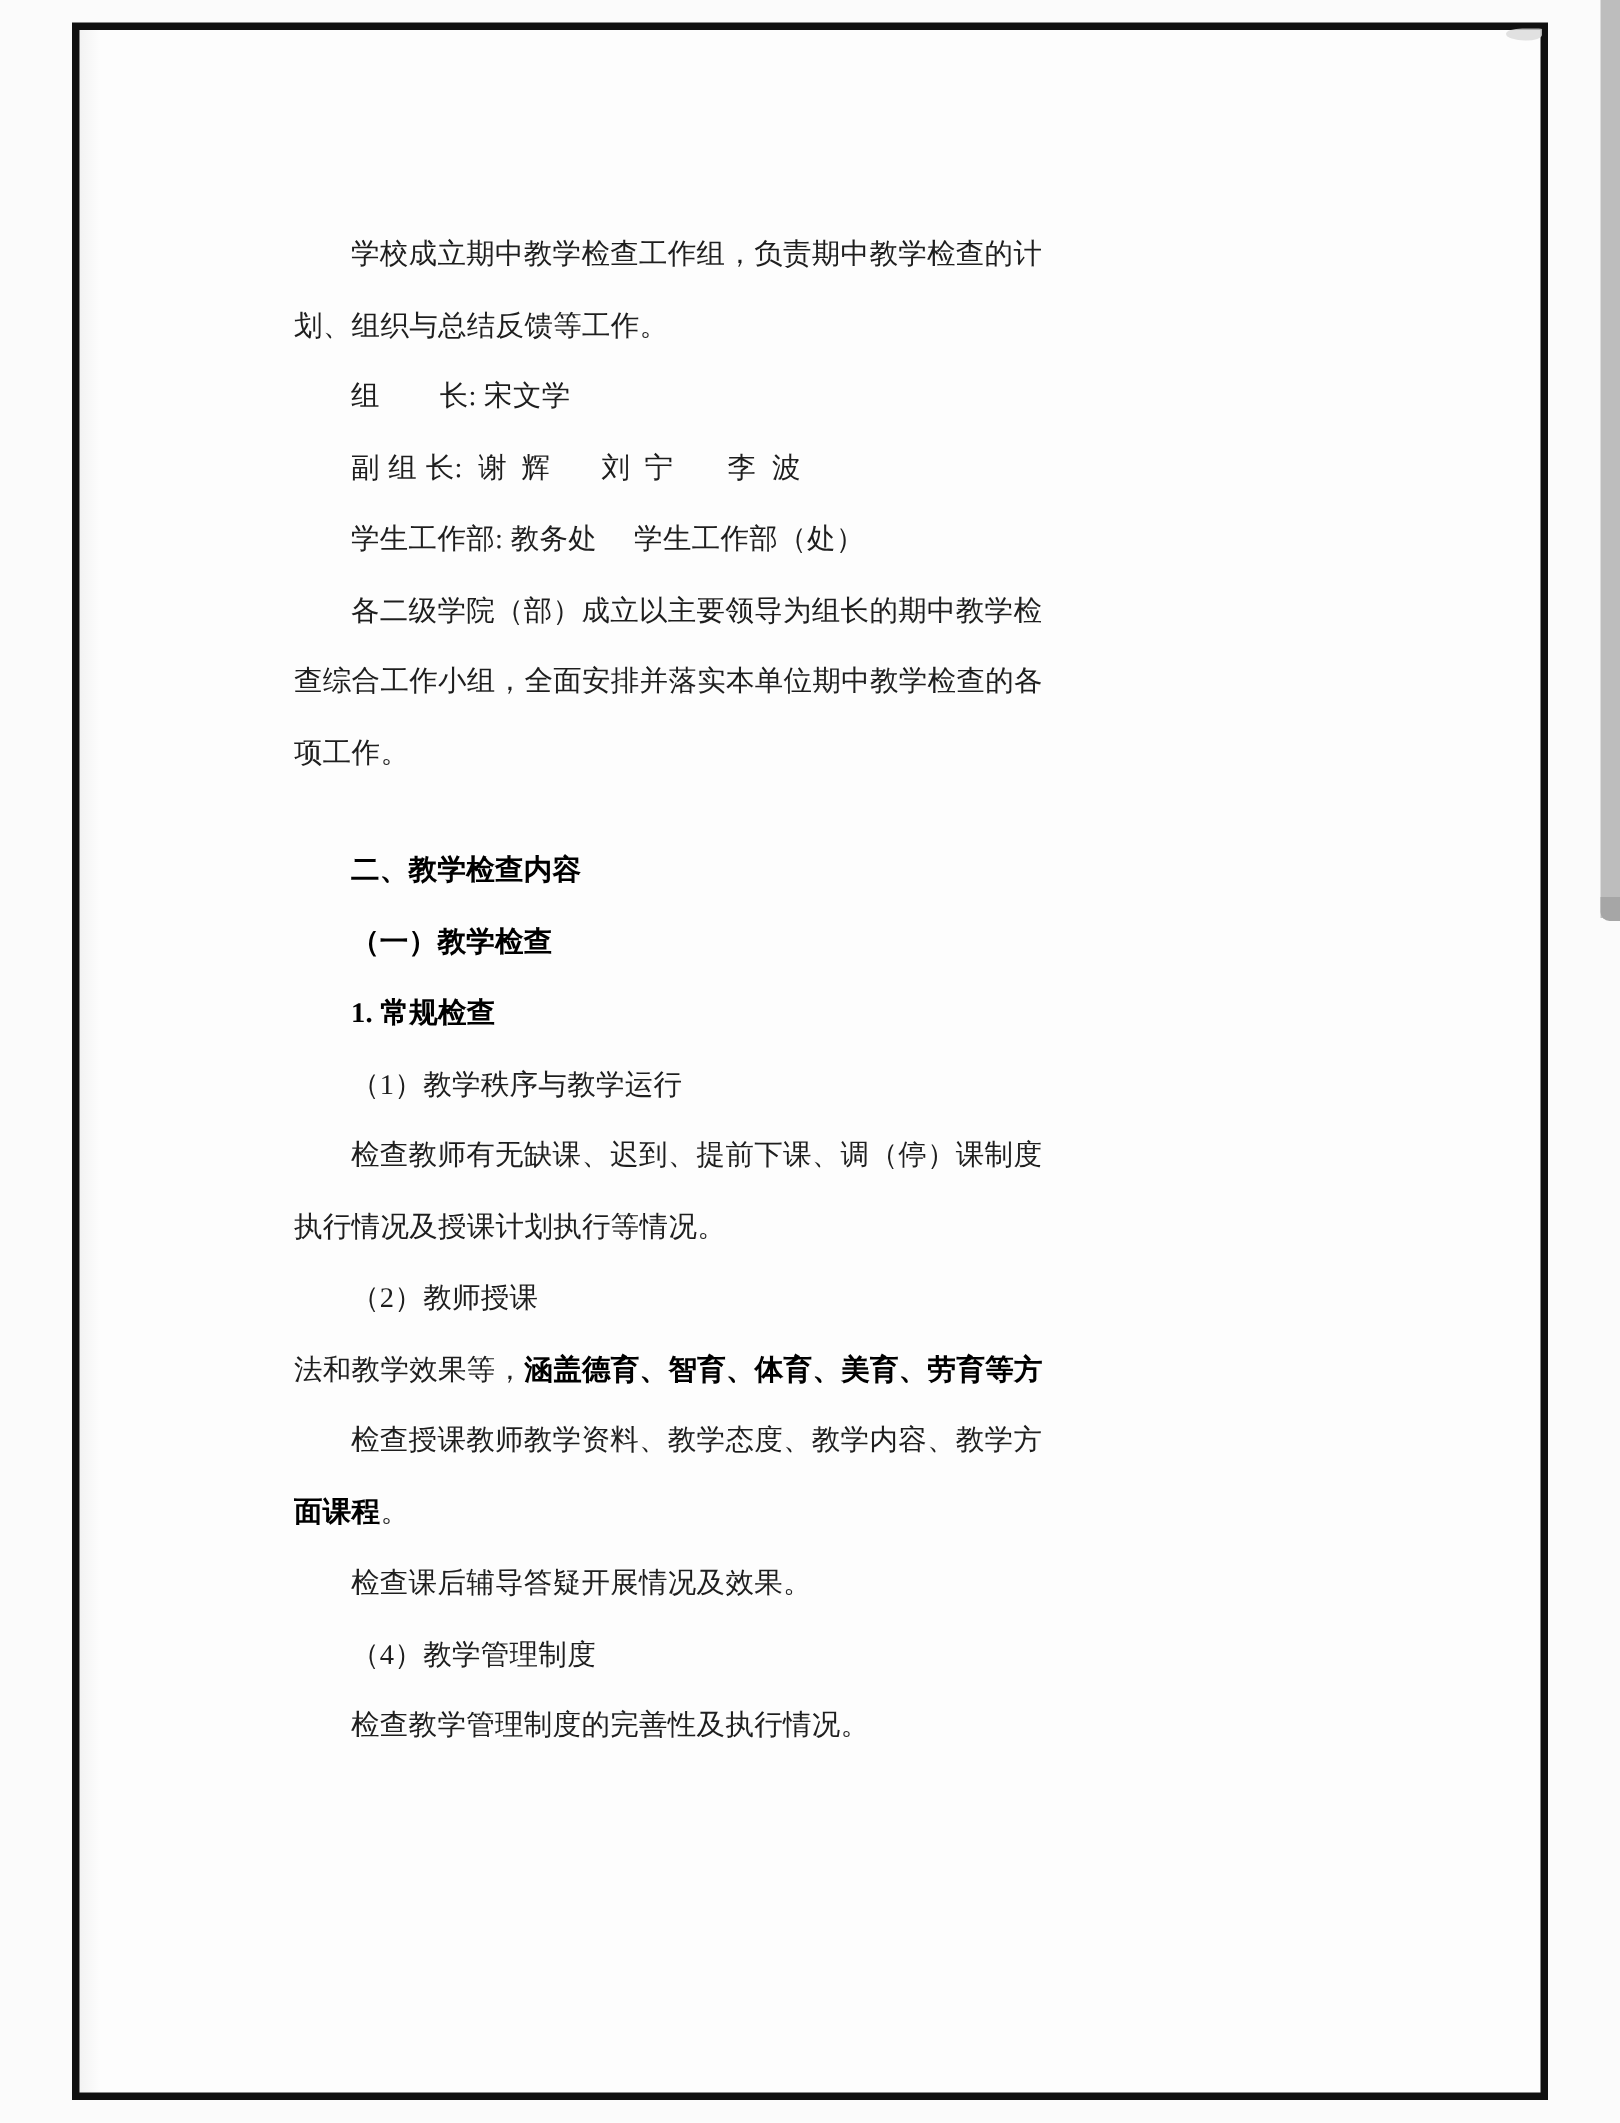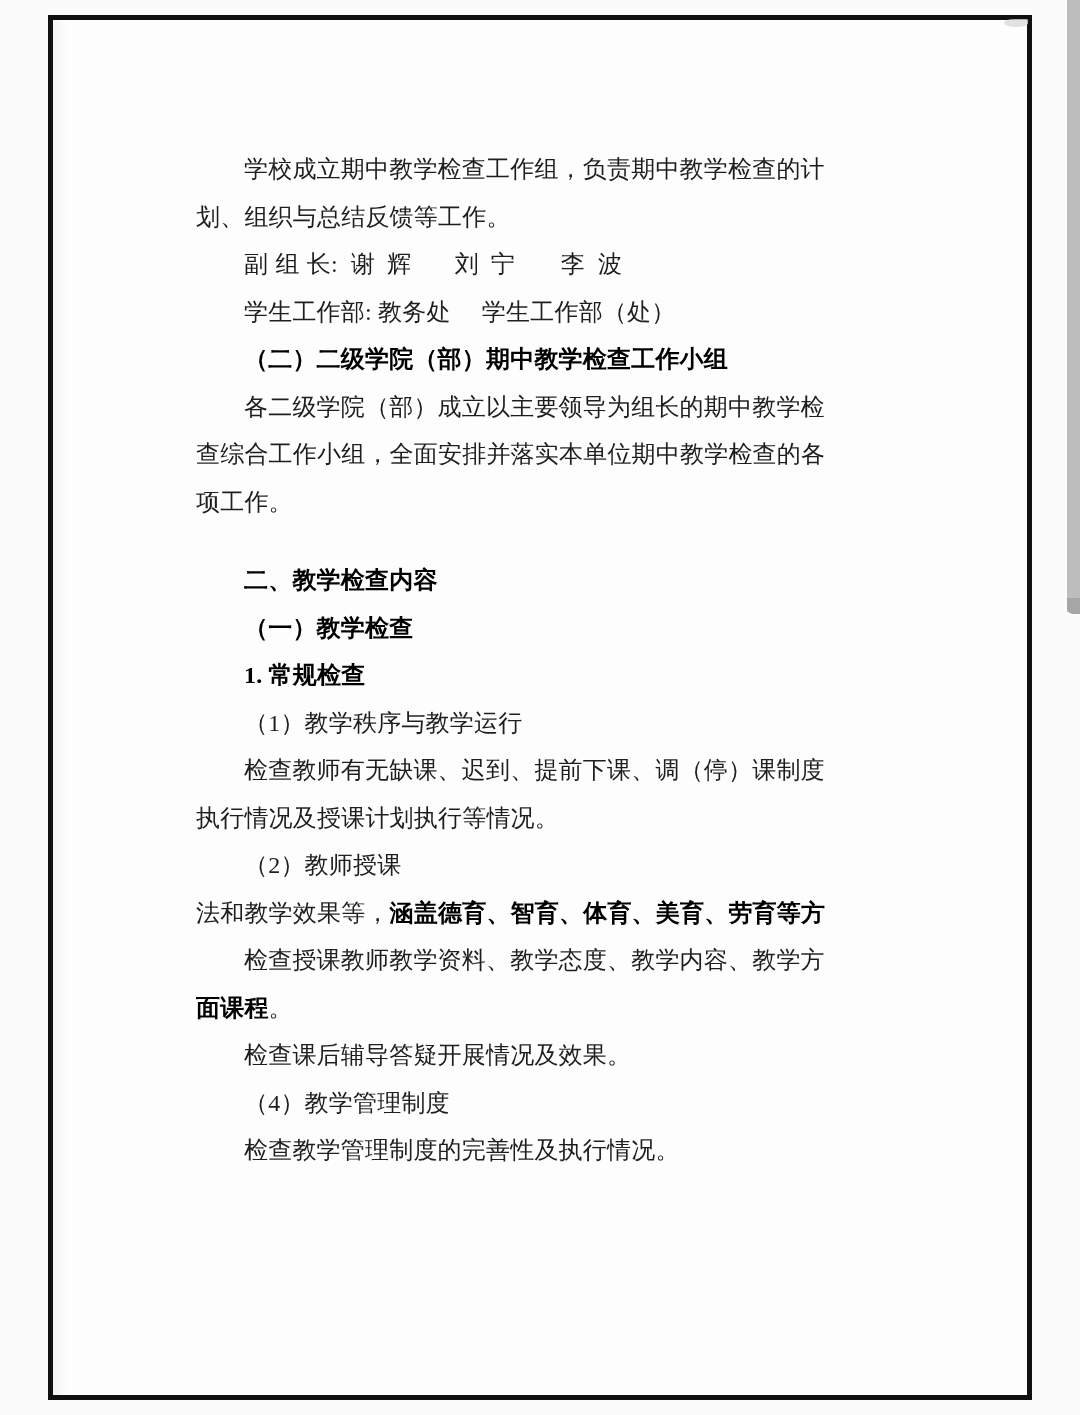--- a/index.html
+++ b/index.html
@@ -58,21 +58,21 @@
     background: #d9d9d9;
     border-radius: 50% 10% 50% 60%;
     opacity: 0.8;
   }
   .doc-text {
     position: absolute;
     left: 196px;
     top: 146px;
     width: 692px;
     color: var(--text);
-    font-size: 24px;
+    font-size: 19px;
     line-height: 47.5px;
     letter-spacing: 0.2px;
   }
   .line {
     white-space: nowrap;
     height: 47.5px;
   }
   .line .seg { display: inline-block; }
   .line .bold {
     font-weight: bold;
@@ -83,23 +83,23 @@
 <body>
 
 <div>
   <div class="page-frame"></div>
   <div class="corner-smudge"></div>
   <div class="scanner-strip"></div>
   <div class="scanner-strip-smudge"></div>
   <div class="doc-text">
       <div class="line" style="padding-left: 2em;"><span class="seg">学校成立期中教学检查工作组，负责期中教学检查的计</span></div>
       <div class="line"><span class="seg">划、组织与总结反馈等工作。</span></div>
+      <div class="line" style="padding-left: 2em;"><span class="seg">组</span><span class="seg" style="margin-left: 2.1em;">长: 宋文学</span></div>
       <div class="line" style="padding-left: 2em;"><span class="seg">副</span><span class="seg" style="margin-left: 0.3em;">组</span><span class="seg" style="margin-left: 0.3em;">长:</span><span class="seg" style="margin-left: 0.55em;">谢</span><span class="seg" style="margin-left: 0.5em;">辉</span><span class="seg" style="margin-left: 1.8em;">刘</span><span class="seg" style="margin-left: 0.5em;">宁</span><span class="seg" style="margin-left: 1.9em;">李</span><span class="seg" style="margin-left: 0.55em;">波</span></div>
       <div class="line" style="padding-left: 2em;"><span class="seg">学生工作部: 教务处</span><span class="seg" style="margin-left: 1.3em;">学生工作部（处）</span></div>
-      <div class="line" style="padding-left: 2em;"><span class="seg bold">（二）二级学院（部）期中教学检查工作小组</span></div>
       <div class="line" style="padding-left: 2em;"><span class="seg">各二级学院（部）成立以主要领导为组长的期中教学检</span></div>
       <div class="line"><span class="seg">查综合工作小组，全面安排并落实本单位期中教学检查的各</span></div>
       <div class="line"><span class="seg">项工作。</span></div>
       <div class="line" style="padding-left: 2em; margin-top: 31px;"><span class="seg bold">二、教学检查内容</span></div>
       <div class="line" style="padding-left: 2em;"><span class="seg bold">（一）教学检查</span></div>
       <div class="line" style="padding-left: 2em;"><span class="seg bold">1. 常规检查</span></div>
       <div class="line" style="padding-left: 2em;"><span class="seg">（1）教学秩序与教学运行</span></div>
       <div class="line" style="padding-left: 2em;"><span class="seg">检查教师有无缺课、迟到、提前下课、调（停）课制度</span></div>
       <div class="line"><span class="seg">执行情况及授课计划执行等情况。</span></div>
       <div class="line" style="padding-left: 2em;"><span class="seg">（2）教师授课</span></div>

